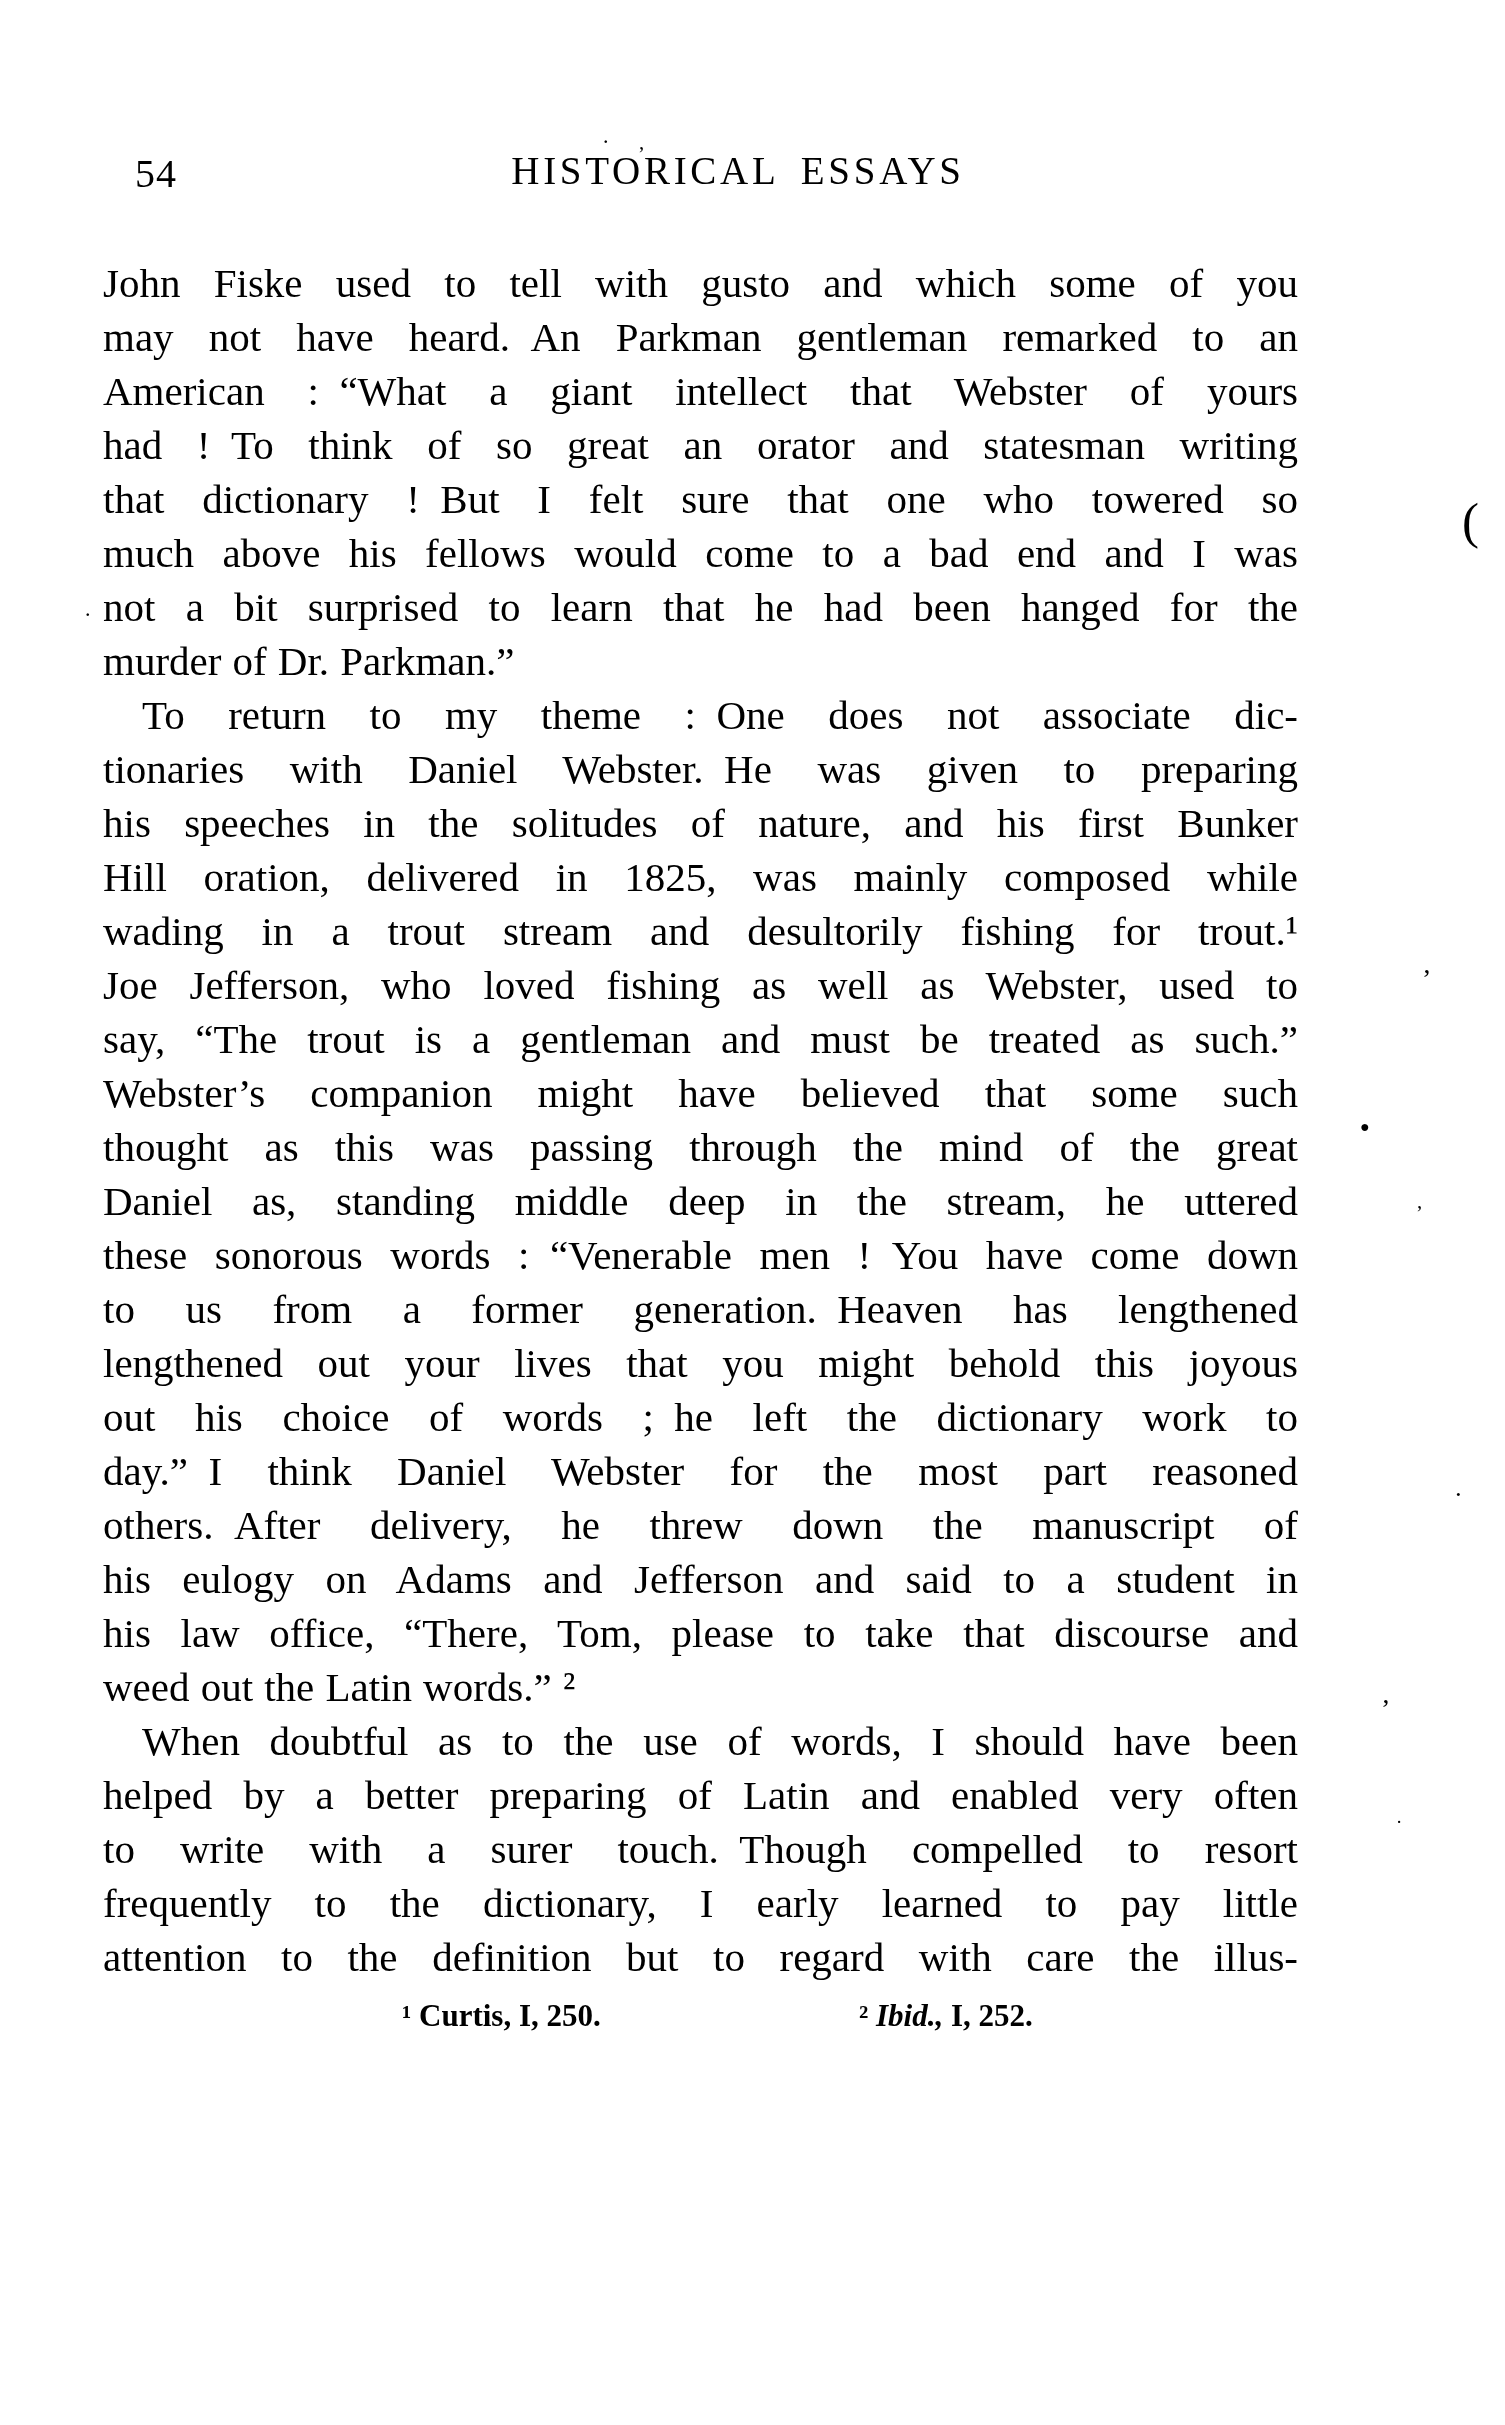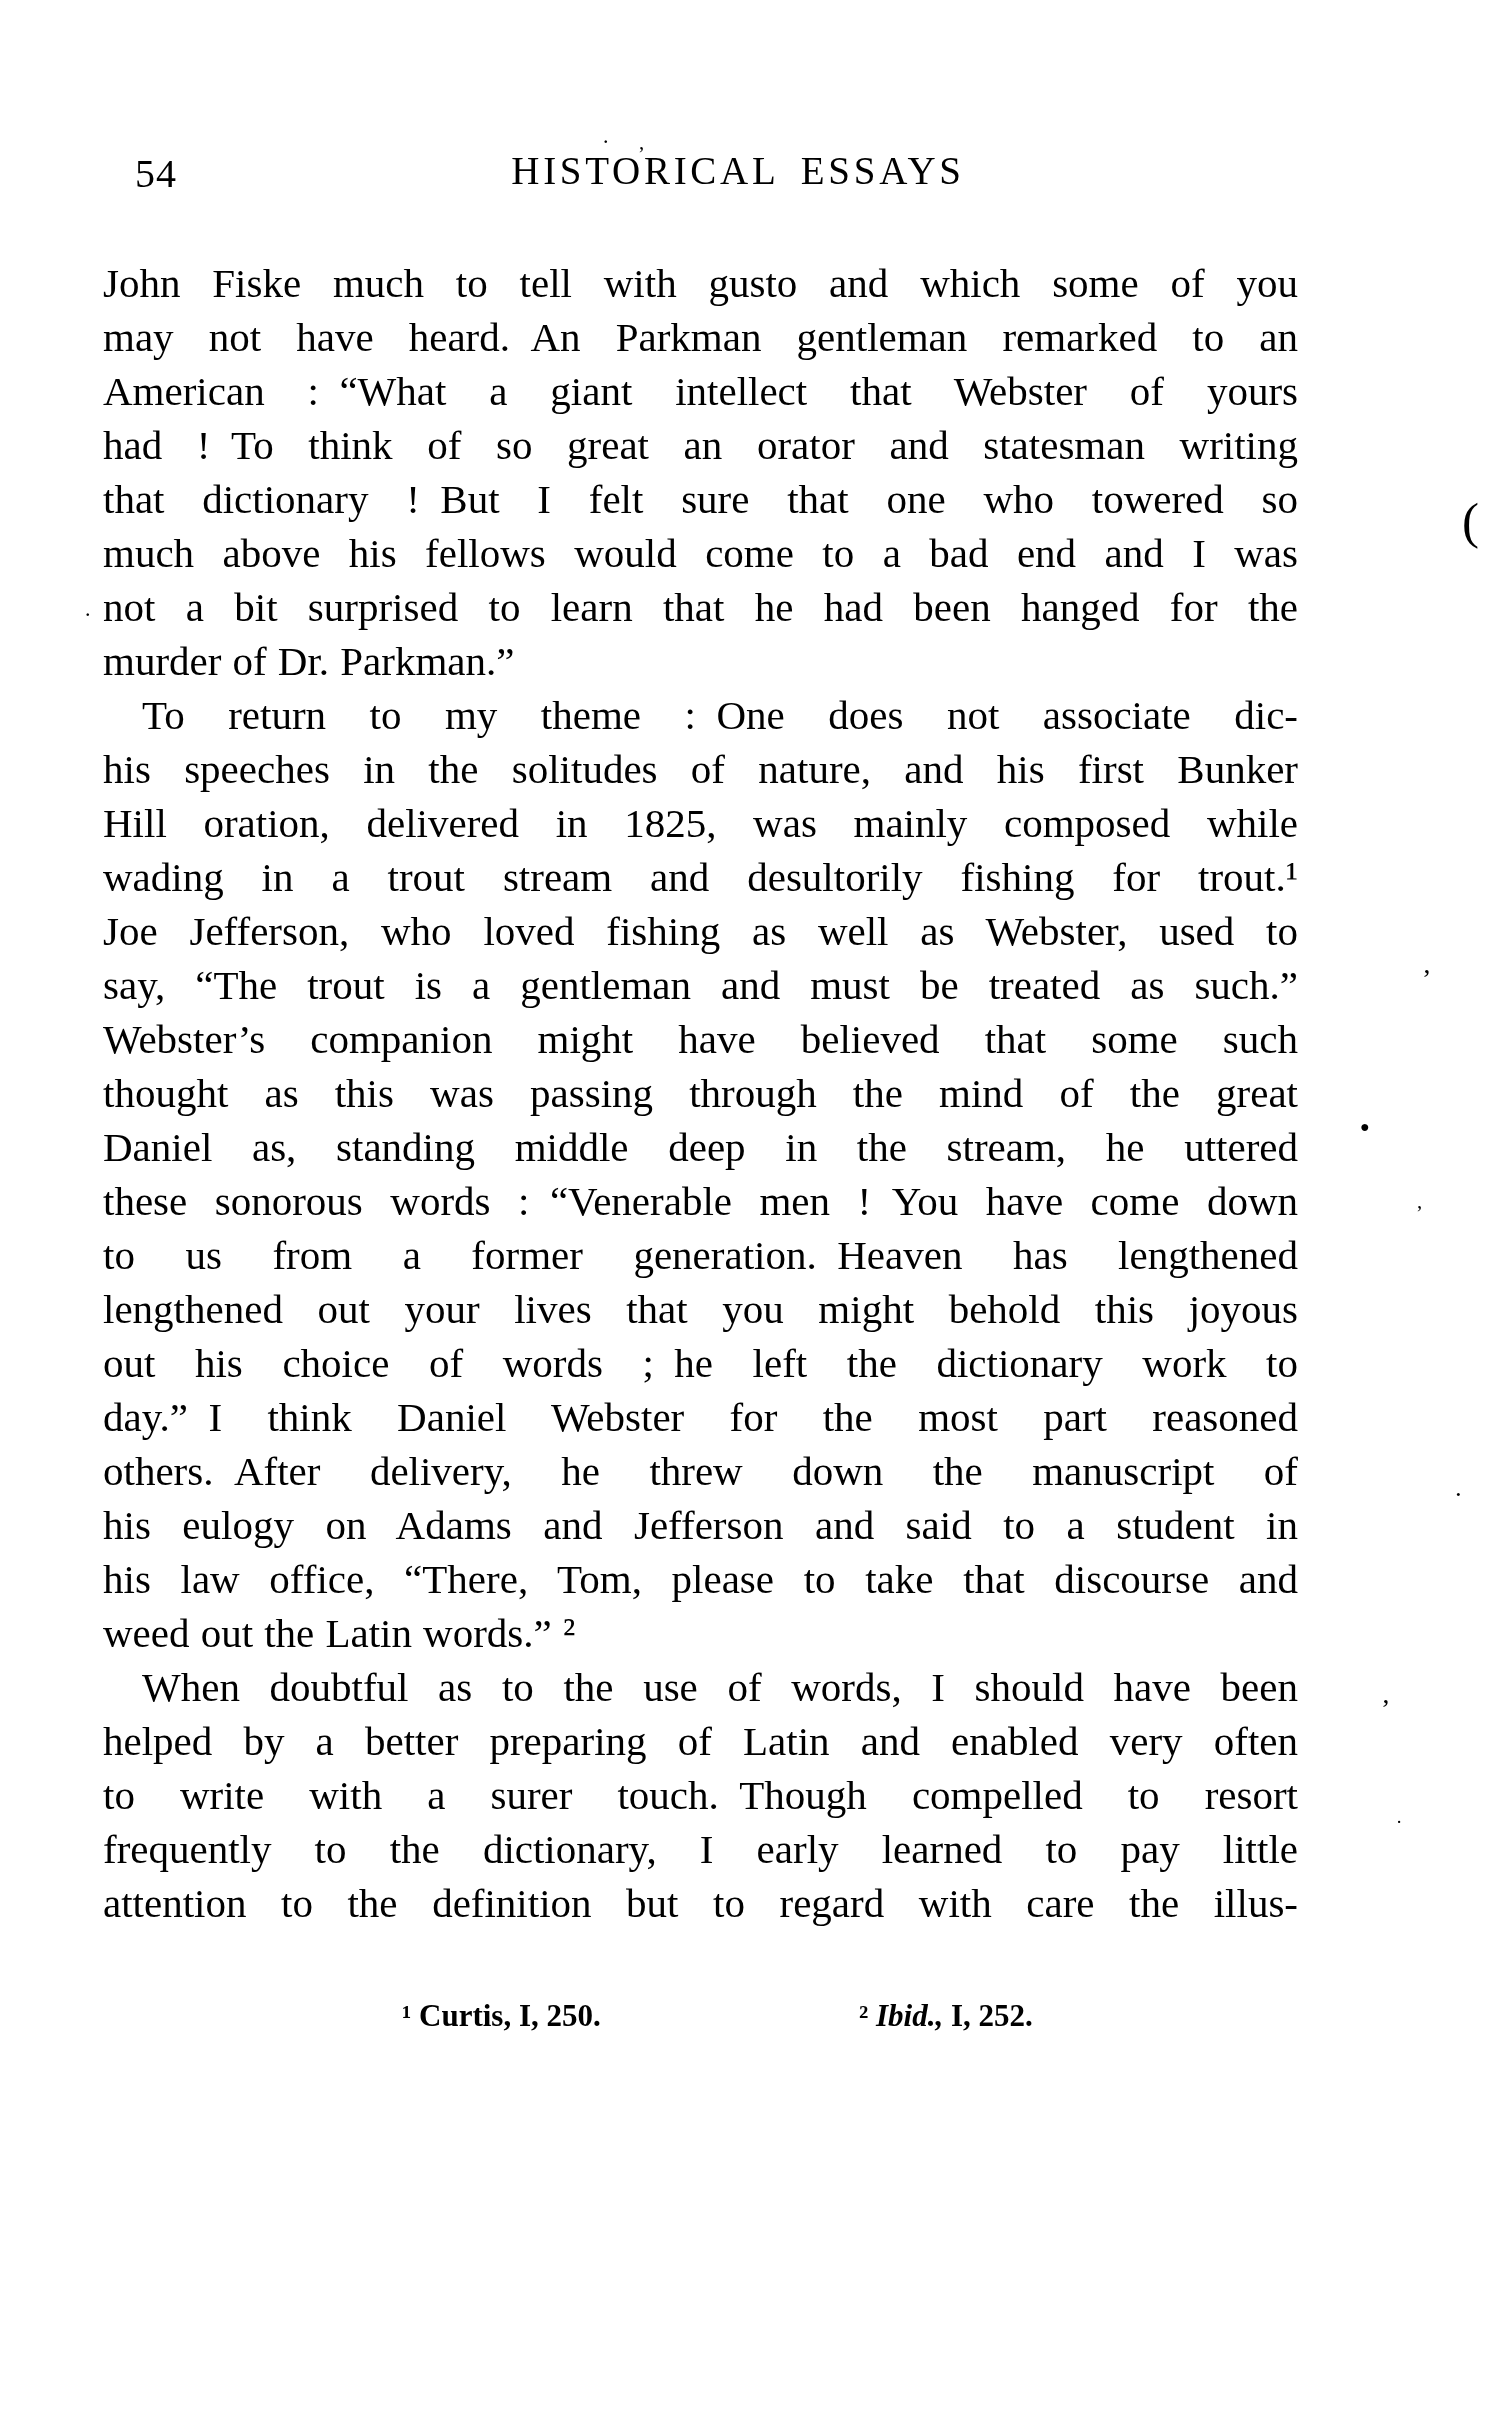--- a/index.html
+++ b/index.html
@@ -37,29 +37,30 @@
 <body>
 
 <div class="page">
 
   <div class="header">
     <span class="pagenum">54</span>
     <span class="running-title">HISTORICAL ESSAYS</span>
   </div>
 
   <div class="body-text" id="body-text">
-      <div class="line">John Fiske much to tell with gusto and which some of you</div>
+      <div class="line">John Fiske used to tell with gusto and which some of you</div>
       <div class="line">may not have heard. An Parkman gentleman remarked to an</div>
       <div class="line">American : “What a giant intellect that Webster of yours</div>
       <div class="line">had ! To think of so great an orator and statesman writing</div>
       <div class="line">that dictionary ! But I felt sure that one who towered so</div>
       <div class="line">much above his fellows would come to a bad end and I was</div>
       <div class="line">not a bit surprised to learn that he had been hanged for the</div>
       <div class="line left">murder of Dr. Parkman.”</div>
       <div class="line indent">To return to my theme : One does not associate dic-</div>
+      <div class="line">tionaries with Daniel Webster. He was given to preparing</div>
       <div class="line">his speeches in the solitudes of nature, and his first Bunker</div>
       <div class="line">Hill oration, delivered in 1825, was mainly composed while</div>
       <div class="line">wading in a trout stream and desultorily fishing for trout.¹</div>
       <div class="line">Joe Jefferson, who loved fishing as well as Webster, used to</div>
       <div class="line">say, “The trout is a gentleman and must be treated as such.”</div>
       <div class="line">Webster’s companion might have believed that some such</div>
       <div class="line">thought as this was passing through the mind of the great</div>
       <div class="line">Daniel as, standing middle deep in the stream, he uttered</div>
       <div class="line">these sonorous words : “Venerable men ! You have come down</div>
       <div class="line">to us from a former generation. Heaven has lengthened</div>

